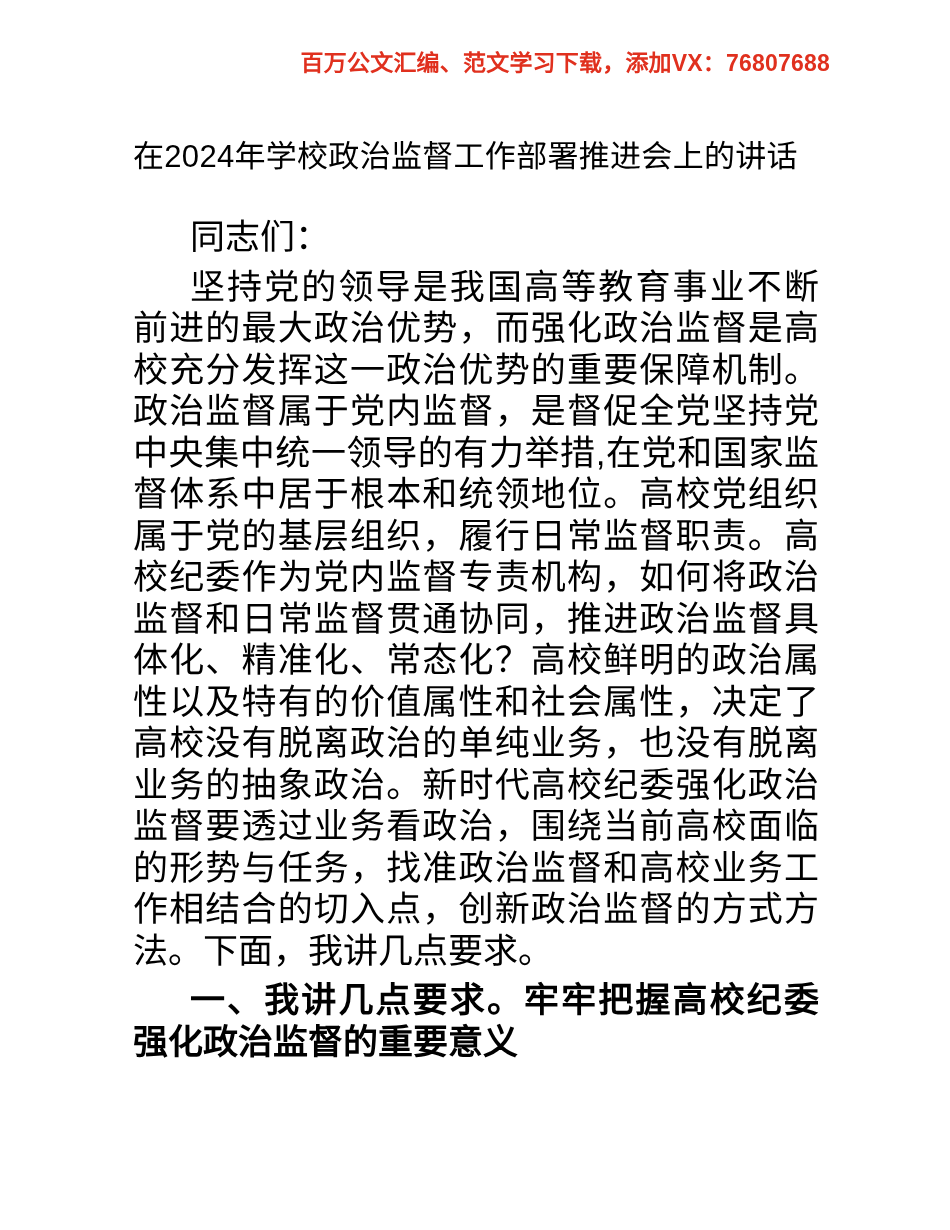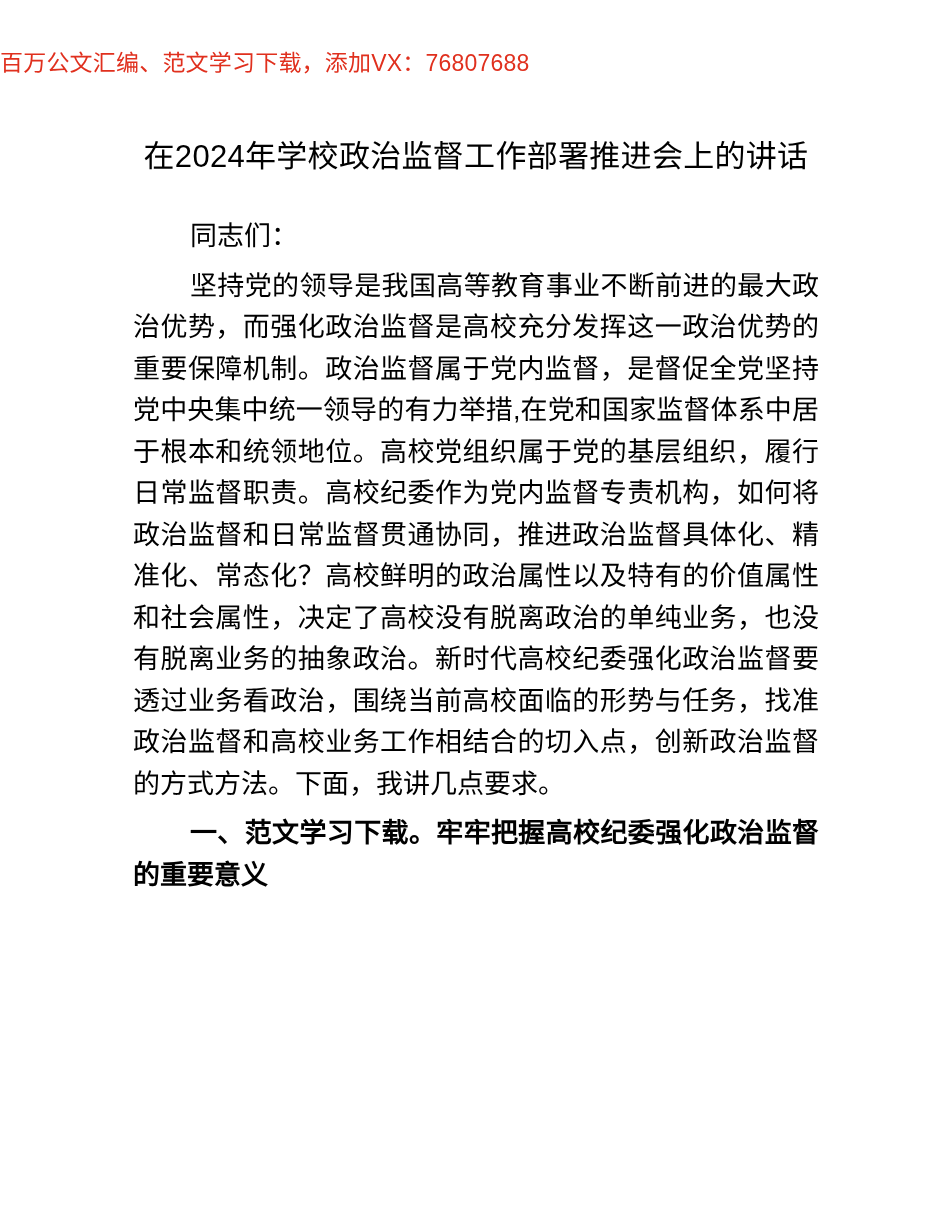--- a/index.html
+++ b/index.html
@@ -18,53 +18,52 @@
     box-sizing: border-box;
     font-family: "Liberation Sans", "DejaVu Sans", sans-serif;
   }
 
   
   .promo-header {
     position: absolute;
     top: 48px;
     left: 0;
     width: 830px;
-    text-align: left;
+    text-align: right;
     font-size: 23px;
     line-height: 30px;
-    font-weight: 400;
+    font-weight: 700;
     color: #e0301e;
     letter-spacing: 0.2px;
     white-space: nowrap;
   }
 
   
   .doc-title {
     position: absolute;
     top: 113px;
     left: 133px;
     width: 686px;
-    text-align: center;
     font-size: 31px;
     line-height: 46px;
     font-weight: 400;
     color: #000000;
     letter-spacing: 0.3px;
   }
 
   
   .doc-body {
     position: absolute;
     top: 216px;
     left: 133px;
     width: 686px;
   }
 
   .para {
-    font-size: 27px;
+    font-size: 35px;
     line-height: 41.5px;
     color: #000000;
     text-align: justify;
     text-justify: inter-ideograph;
     text-indent: 57px;
     margin: 0 0 0 0;
     letter-spacing: 0px;
     word-break: break-all;
   }
 
@@ -89,16 +88,16 @@
 
 <div class="page">
 
   <div class="promo-header">百万公文汇编、范文学习下载，添加VX：76807688</div>
 
   <h1 class="doc-title">在2024年学校政治监督工作部署推进会上的讲话</h1>
 
   <div class="doc-body">
     <p class="para salutation">同志们：</p>
     <p class="para">坚持党的领导是我国高等教育事业不断前进的最大政治优势，而强化政治监督是高校充分发挥这一政治优势的重要保障机制。政治监督属于党内监督，是督促全党坚持党中央集中统一领导的有力举措,在党和国家监督体系中居于根本和统领地位。高校党组织属于党的基层组织，履行日常监督职责。高校纪委作为党内监督专责机构，如何将政治监督和日常监督贯通协同，推进政治监督具体化、精准化、常态化？高校鲜明的政治属性以及特有的价值属性和社会属性，决定了高校没有脱离政治的单纯业务，也没有脱离业务的抽象政治。新时代高校纪委强化政治监督要透过业务看政治，围绕当前高校面临的形势与任务，找准政治监督和高校业务工作相结合的切入点，创新政治监督的方式方法。下面，我讲几点要求。</p>
-    <p class="para heading">一、范文学习下载。牢牢把握高校纪委强化政治监督的重要意义</p>
+    <p class="para heading">一、我讲几点要求。牢牢把握高校纪委强化政治监督的重要意义</p>
   </div>
 
 </div>
 
 </body></html>

